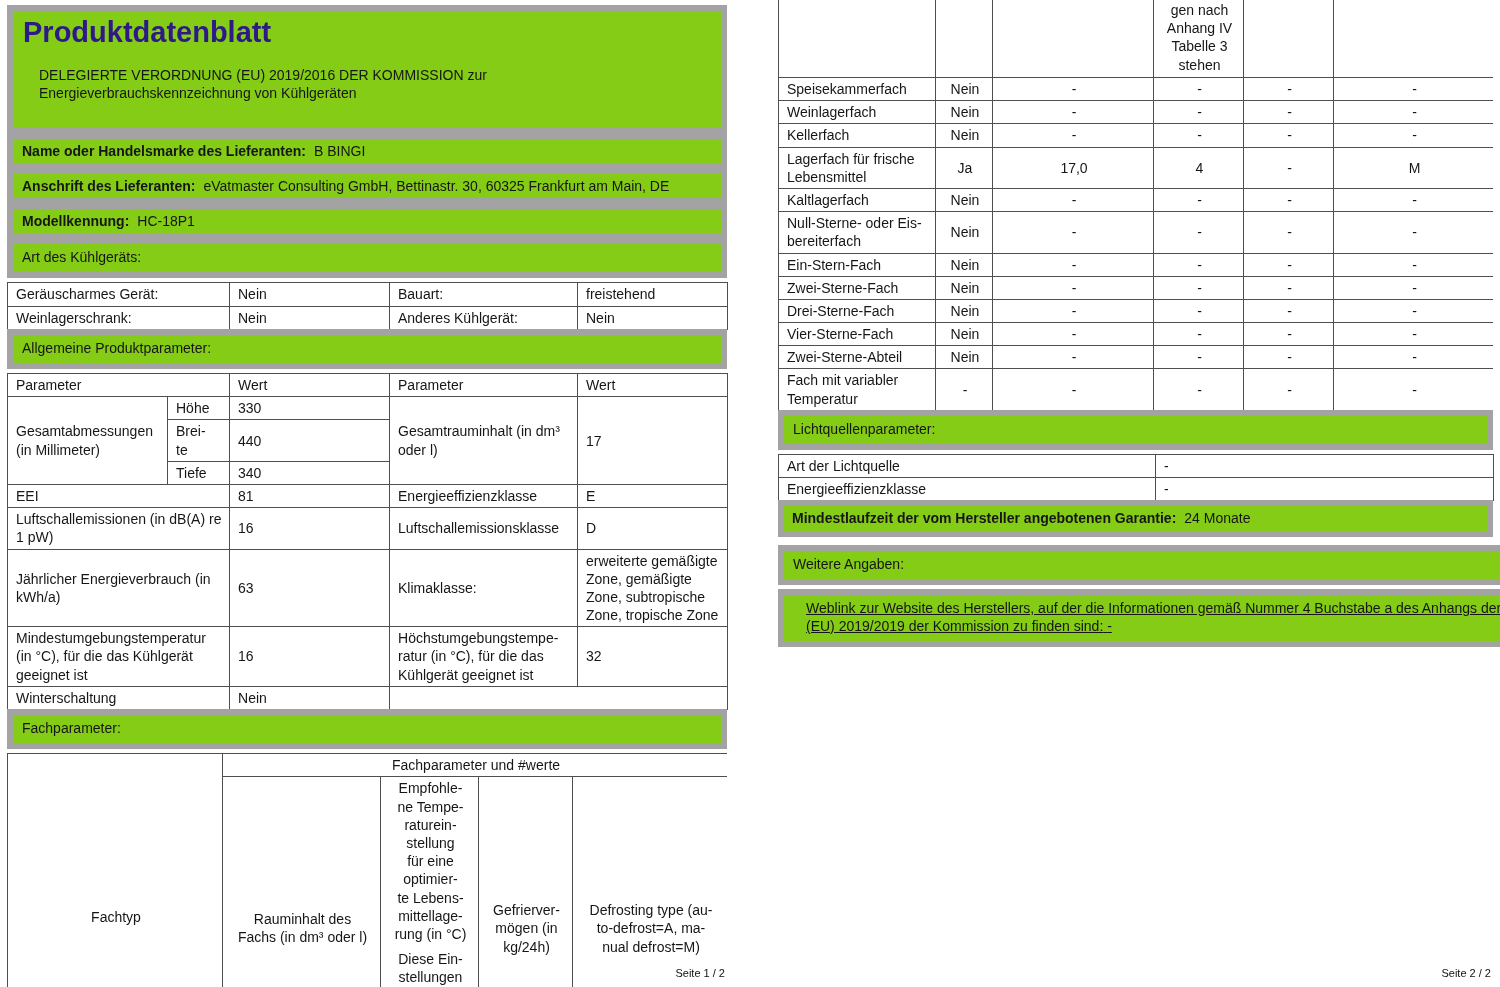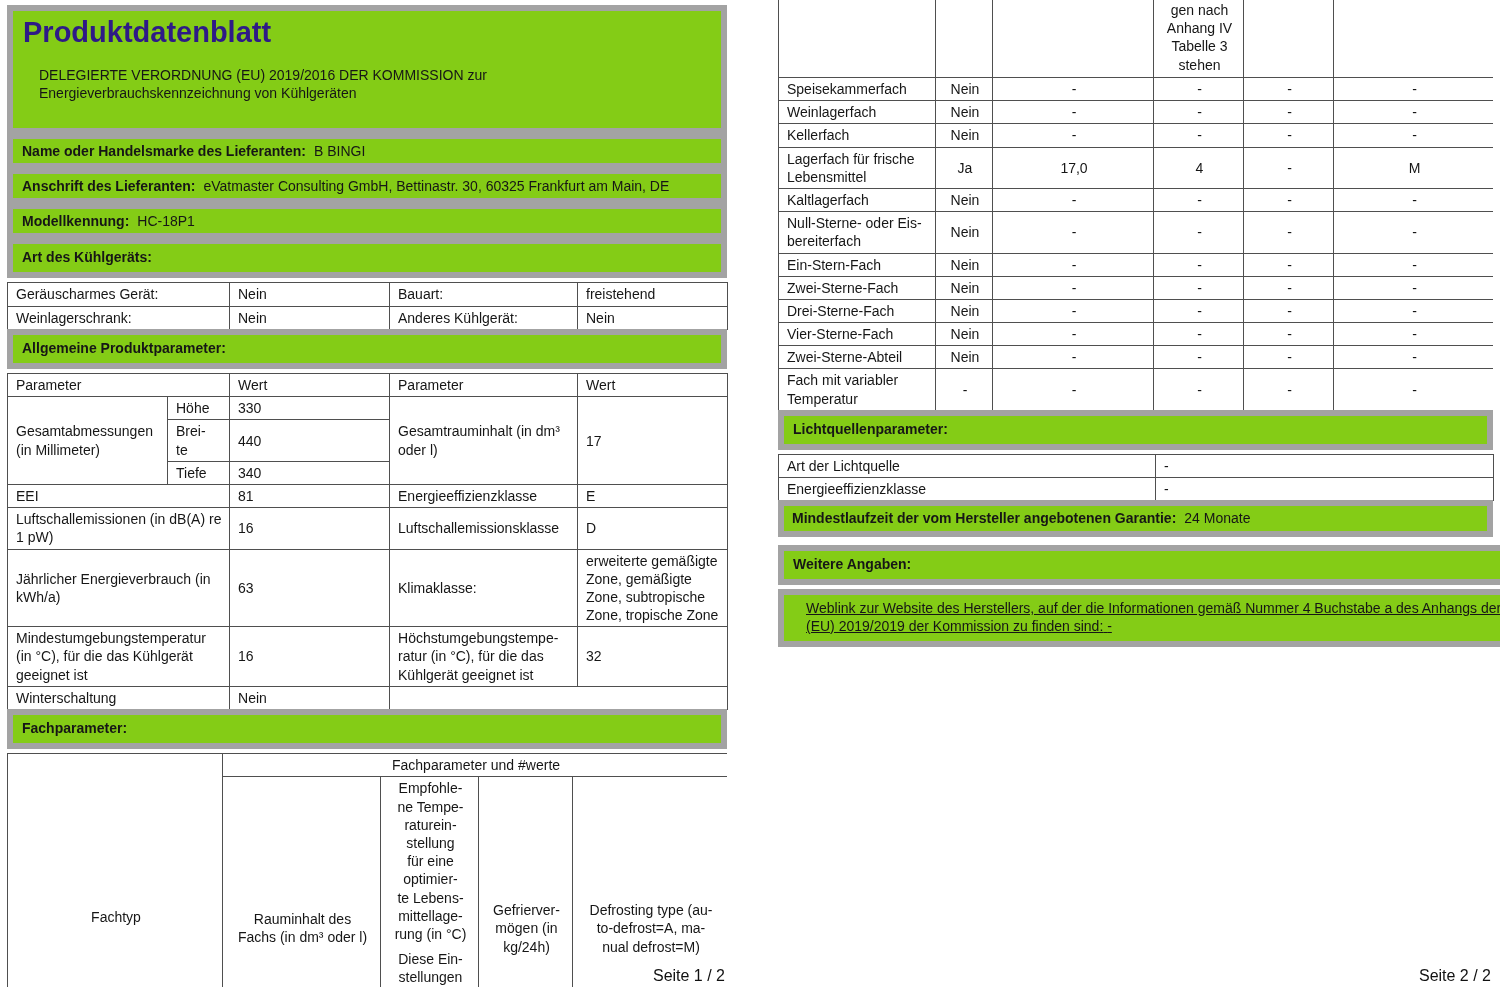--- a/index.html
+++ b/index.html
@@ -9,21 +9,21 @@
     font-size:14px;color:#161616;line-height:1.3;
     -webkit-font-smoothing:antialiased;
   }
   .page{position:absolute;top:0;}
   .page1{left:7px;top:5px;width:720px;}
   .page2{left:778px;top:0;width:715px;}
 
   .box{border:6px solid #a3a3a3;padding:3px 9px;background:#84cc16;box-sizing:border-box;}
   .join{margin-top:-1px;}
   .gap{margin-top:3px;}
-  .section{font-weight:bold;padding:4px 9px 6px;margin-bottom:4px;}
+  .section{font-weight:normal;padding:4px 9px 6px;margin-bottom:4px;}
   .gapafter{margin-bottom:8px;padding-left:8px;}
 
   .title-box{padding:2px 10px 9px;}
   h1{margin:2px 0 5px;font-size:29px;line-height:1.2;font-weight:bold;}
   .subtitle{margin:16px;line-height:1.32;}
 
   .kv .lbl{font-weight:bold;}
   .kv .val{margin-left:8px;}
 
   table{border-collapse:collapse;table-layout:fixed;background:#fff;}
@@ -36,21 +36,21 @@
 
   .clipb{overflow:hidden;height:322px;}     
   .clipt{overflow:hidden;}
   .clipt table{margin-top:-2px;}            
   .p2-tbl{width:715px;}
   .partial td{height:74px;vertical-align:top;}
   .temp-head{line-height:1.28;}
   .temp-head .para2{margin-top:7px;}
 
   .light-tbl{width:715px;}
-  .footer{position:absolute;right:2px;font-size:16px;color:#111;}
+  .footer{position:absolute;right:2px;font-size:11px;color:#111;}
   .f1{top:961px;}
   .f2{top:966px;}
 </style>
 </head>
 <body>
 
 <section class="page page1">
 
   <div class="box title-box">
     <h1 style="color:#2e1a87;">Produktdatenblatt</h1>

